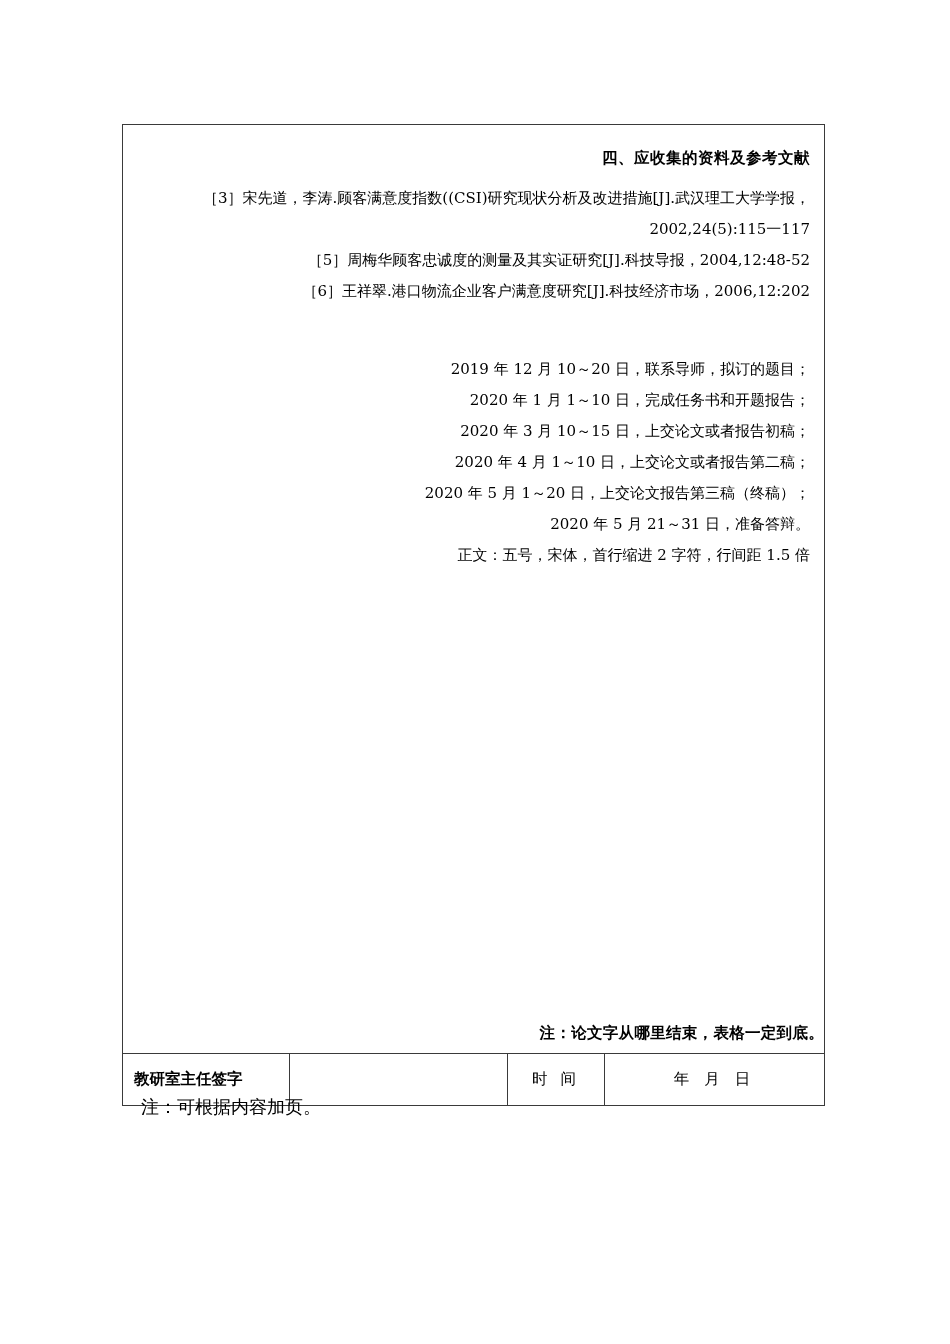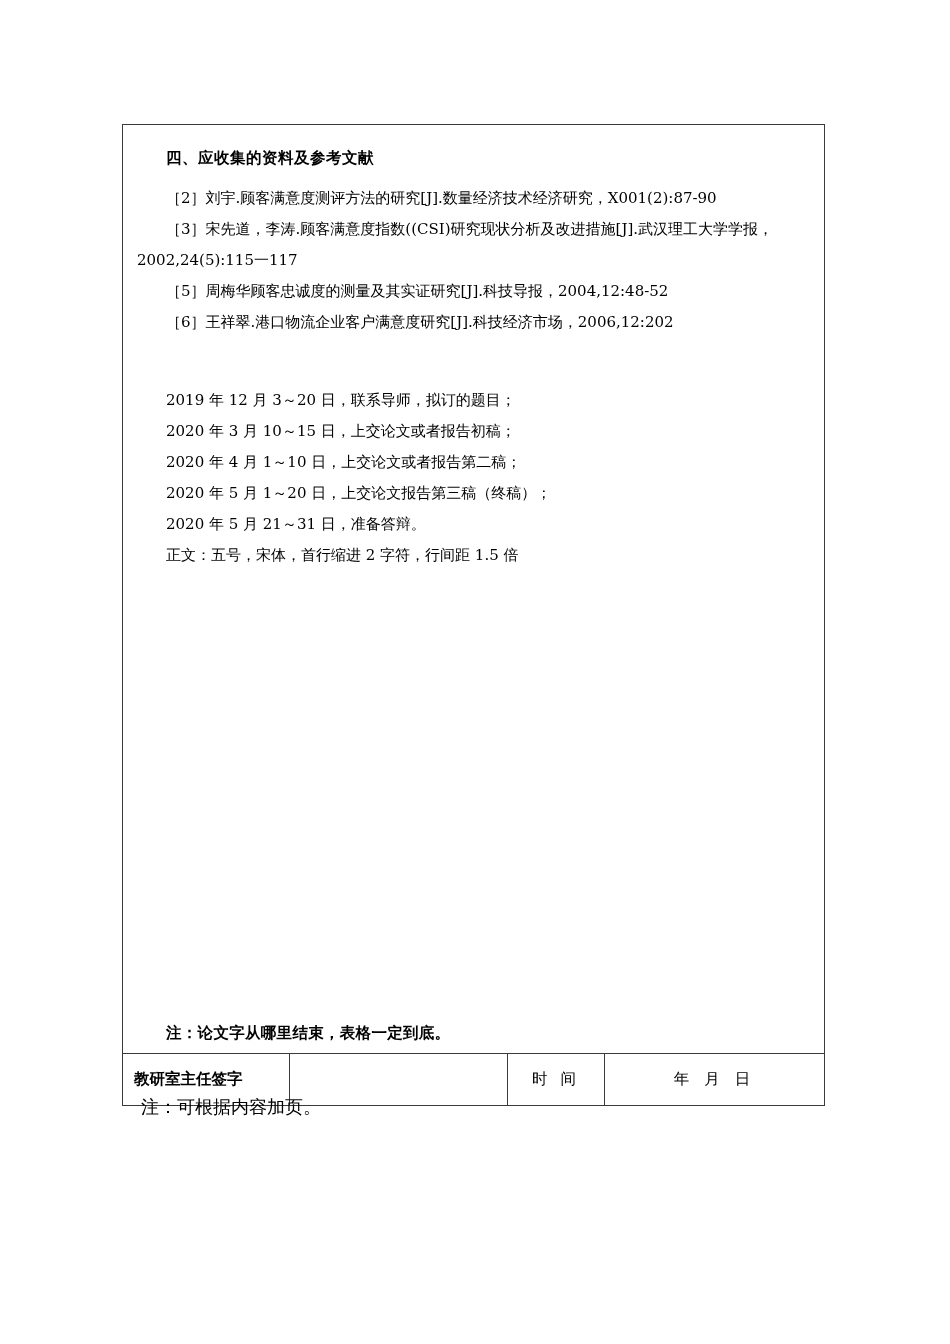--- a/index.html
+++ b/index.html
@@ -35,20 +35,21 @@
     box-sizing: border-box;
     background: #ffffff;
   }
 
   
   .body-cell {
     box-sizing: border-box;
     height: 928px;          
     padding: 0;
     position: relative;
+    text-align: right;
   }
 
   .section {
     padding: 0 14px 0 14px;
   }
 
   .section-heading {
     font-family: "DejaVu Sans", "Liberation Sans", sans-serif;
     font-weight: bold;
     font-size: 15.5px;
@@ -149,35 +150,35 @@
     <div class="body-cell">
 
       <div class="sp-top"></div>
 
       <div class="section">
         <div class="section-heading">四、应收集的资料及参考文献</div>
 
         <div class="sp-after-h4"></div>
 
         <div class="ref-list">
-          <div class="ref-item">［2］刘宇.顾客满意度测评方法的研究[J].数量经济技术经济研究，X001(2):87-90</div>
           <div class="ref-item wrap">［3］宋先道，李涛.顾客满意度指数((CSI)研究现状分析及改进措施[J].武汉理工大学学报，2002,24(5):115一117</div>
           <div class="ref-item">［5］周梅华顾客忠诚度的测量及其实证研究[J].科技导报，2004,12:48-52</div>
           <div class="ref-item">［6］王祥翠.港口物流企业客户满意度研究[J].科技经济市场，2006,12:202</div>
         </div>
       </div>
 
       <div class="sp-after-refs"></div>
 
       <div class="section">
 
         <div class="sp-after-h5"></div>
 
         <div class="plan-list">
-          <div class="plan-item">2019 年 12 月 3～20 日，联系导师，拟订的题目；</div>
+          <div class="plan-item">2019 年 12 月 10～20 日，联系导师，拟订的题目；</div>
+          <div class="plan-item">2020 年 1 月 1～10 日，完成任务书和开题报告；</div>
           <div class="plan-item">2020 年 3 月 10～15 日，上交论文或者报告初稿；</div>
           <div class="plan-item">2020 年 4 月 1～10 日，上交论文或者报告第二稿；</div>
           <div class="plan-item">2020 年 5 月 1～20 日，上交论文报告第三稿（终稿）；</div>
           <div class="plan-item">2020 年 5 月 21～31 日，准备答辩。</div>
           <div class="plan-item">正文：五号，宋体，首行缩进 2 字符，行间距 1.5 倍</div>
         </div>
       </div>
 
       <div class="body-note">注：论文字从哪里结束，表格一定到底。</div>
     </div>

